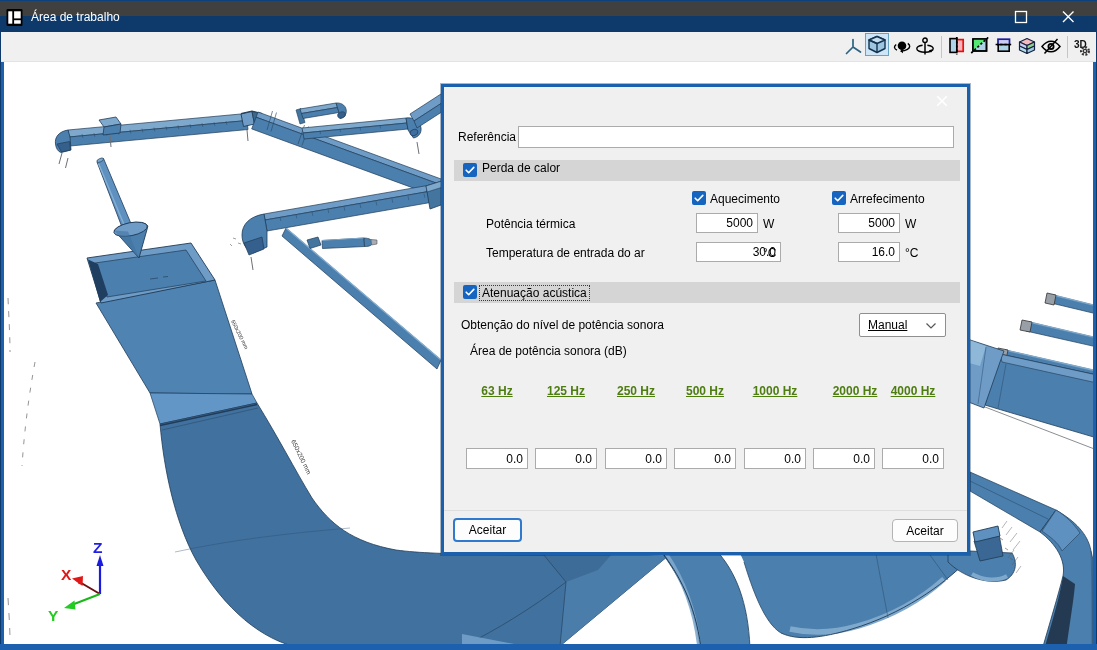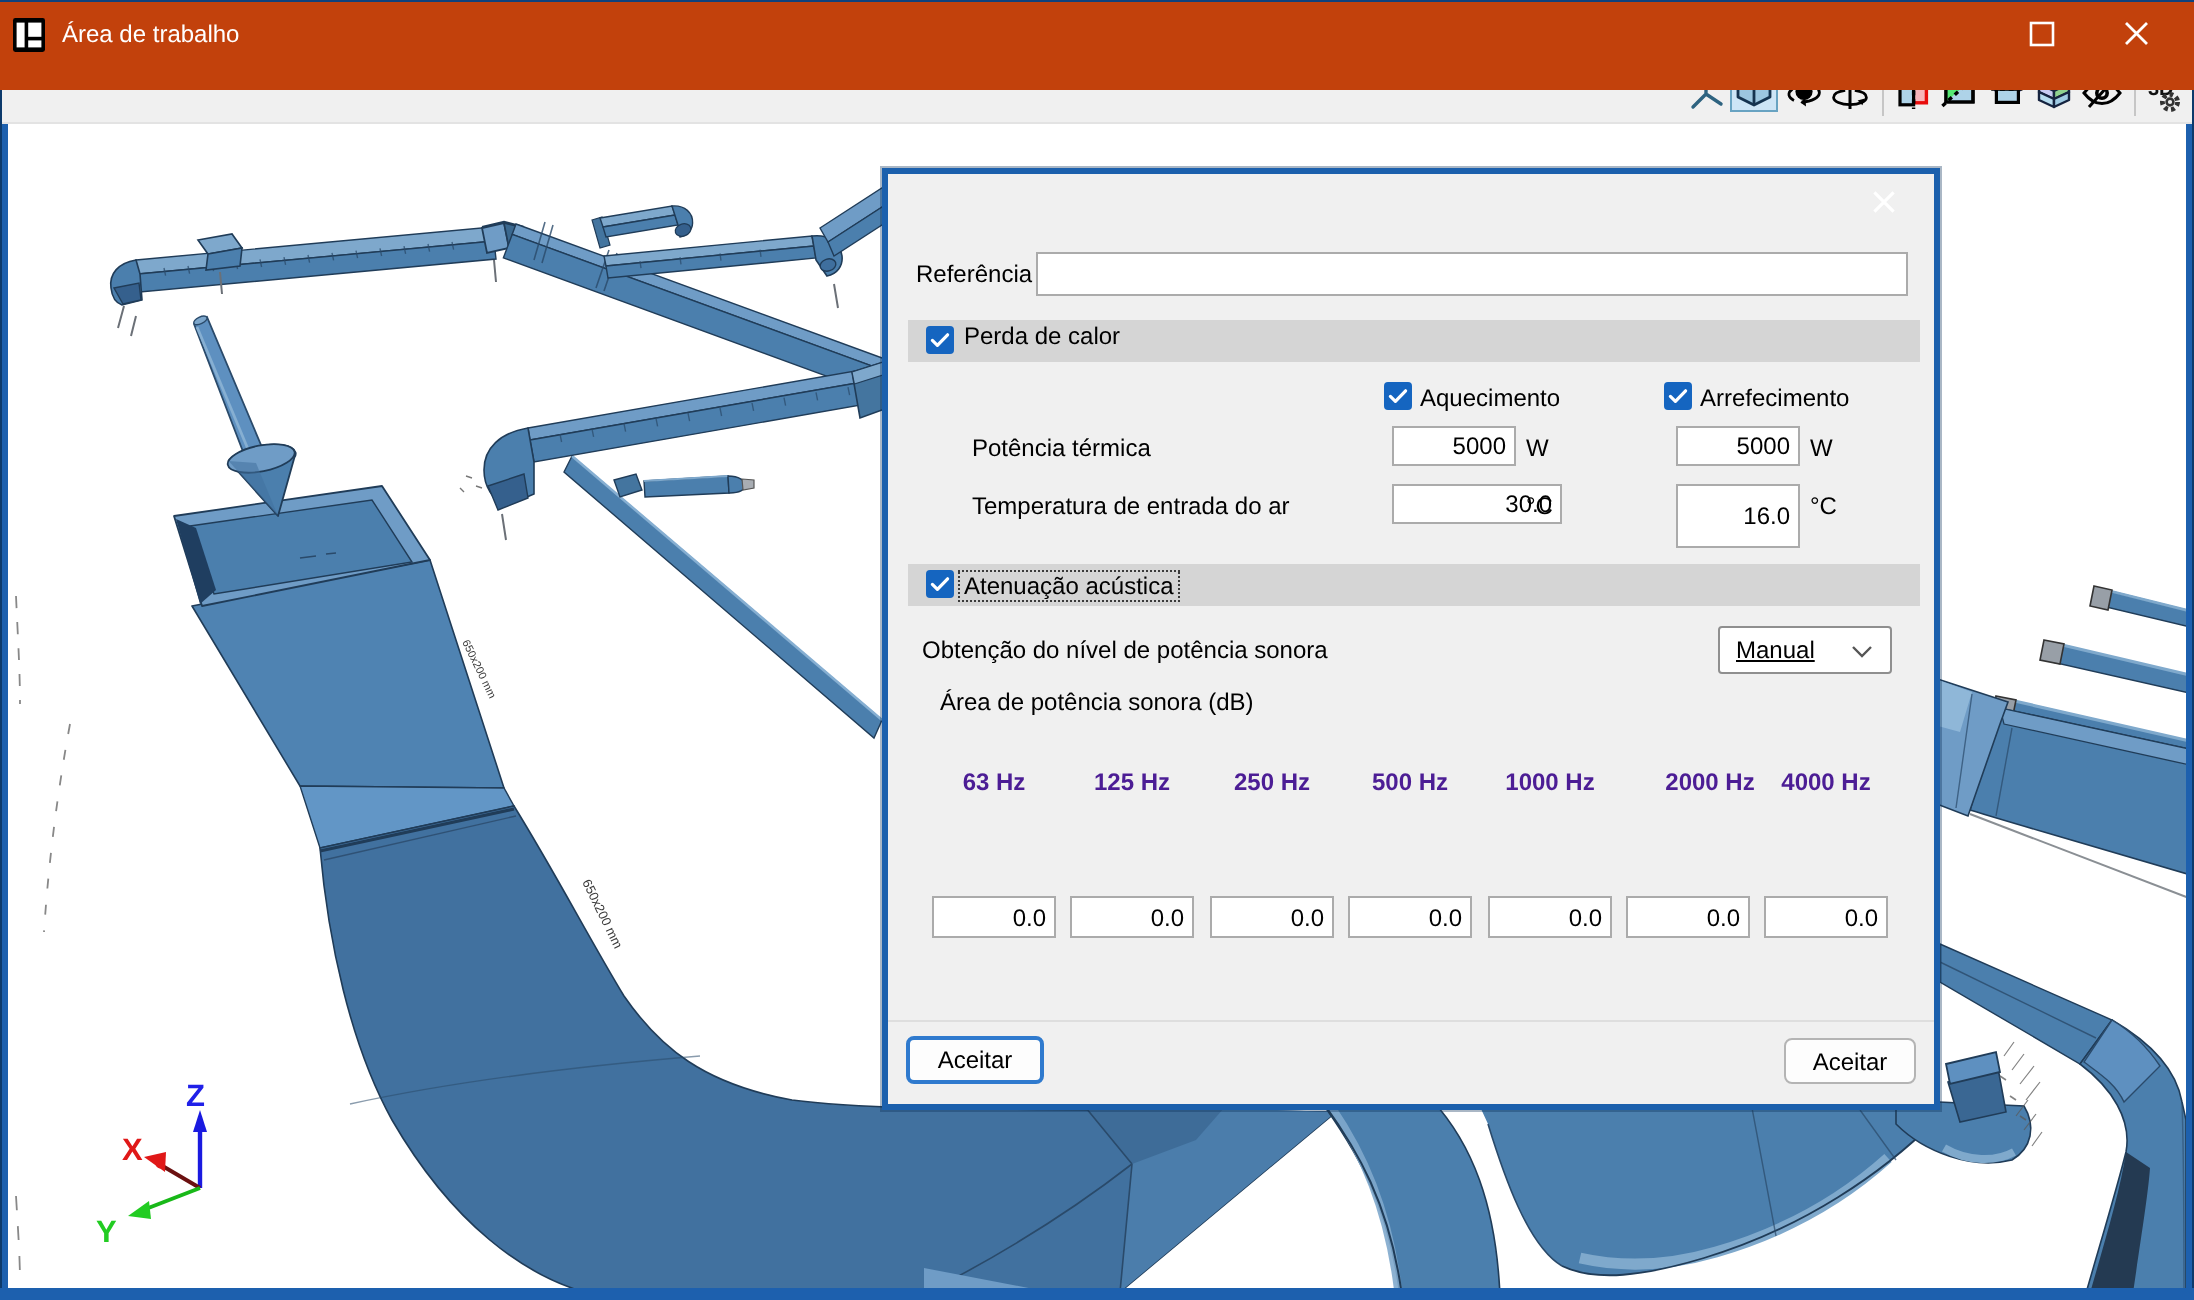--- a/index.html
+++ b/index.html
@@ -1,19 +1,19 @@
 <!DOCTYPE html>
 <html><head>
 <meta charset="utf-8">
 <style>
   * { margin:0; padding:0; box-sizing:border-box; }
   html,body { width:1097px; height:650px; overflow:hidden; font-family:"Liberation Sans", sans-serif; }
   .app { position:absolute; inset:0; background:#0d3a6b; }
   
-  .titlebar { position:absolute; left:0; top:0; width:1097px; height:45px; background:#c2410c; border-top:1px solid #0e417c; z-index:30; }
+  .titlebar { position:absolute; left:0; top:0; width:1097px; height:16px; background:#404040; border-top:1px solid #0e417c; z-index:30; }
   .title-text { position:absolute; left:31px; top:9px; color:#ffffff; font-size:12px; }
   .app-icon { position:absolute; left:6px; top:8px; }
   .win-btn { position:absolute; top:0; width:34px; height:32px; }
   .win-btn.max { left:1004px; }
   .win-btn.close { left:1051px; }
   .toolbar { position:absolute; left:1px; top:32px; width:1095px; height:30px; background:#f0f0f0; border-bottom:1px solid #e3e3e3; z-index:25; }
   .tb-icon { position:absolute; top:5px; width:20px; height:20px; }
   .tb-cube-btn { position:absolute; left:864px; top:1px; width:24px; height:23px; background:#cde5f6; border:1px solid #68a3c2; }
   .tb-sep { position:absolute; top:4px; width:1px; height:22px; background:#c6c6c6; }
   .viewport { position:absolute; left:4px; top:62px; width:1089px; height:582px; background:#ffffff; overflow:hidden; z-index:1; }
@@ -27,21 +27,21 @@
   .dlg-title { position:absolute; left:-3px; top:-3px; width:529px; height:28px; background:#1b60ad; color:#fff;
                text-align:center; line-height:27px; font-size:12px; }
   .dlg-close { position:absolute; left:490px; top:6px; width:16px; height:16px; cursor:default; }
   .dlg-label { position:absolute; white-space:nowrap; }
   .dlg-input { position:absolute; border:1px solid #ababab; background:#fff; font-family:"Liberation Sans",sans-serif;
                font-size:12px; padding:0 4px; outline:none; }
   .dlg-input.num { text-align:right; }
   .sec-bar { position:absolute; left:10px; width:506px; height:21px; background:#d5d5d5; }
   .checkbox { position:absolute; width:14px; height:14px; background:#1565c0; border-radius:2px; }
   .checkbox svg { position:absolute; left:1px; top:1px; }
-  .freq-head { position:absolute; width:62px; text-align:center; font-weight:bold; color:#4c1d95; }
+  .freq-head { position:absolute; width:62px; text-align:center; font-weight:bold; color:#4d7c0f;text-decoration:underline; }
   .btn { position:absolute; background:#fdfdfd; border-radius:4px; font-family:"Liberation Sans",sans-serif;
          font-size:12px; color:#000; text-align:center; }
   .btn.default { border:2px solid #2f7ace; }
   .btn.normal { border:1px solid #b4b4b4; }
   .dd { position:absolute; background:#fff; border:1px solid #8f8f8f; border-radius:2px; }
   .dd span { position:absolute; left:8px; top:4px; font-size:12px;text-decoration:underline; }
   .sep-line { position:absolute; left:0px; top:423px; width:523px; height:1px; background:#dedede; }
 </style>
 </head>
 <body>
@@ -237,21 +237,21 @@
 
     <span class="dlg-label" style="left:42px; top:130px;">Potência térmica</span>
     <input class="dlg-input num" style="left: 252px; top: 126px; width: 62px; height: 20px;" value="5000">
     <span class="dlg-label" style="left:319px; top:130px;">W</span>
     <input class="dlg-input num" style="left: 394px; top: 126px; width: 62px; height: 20px;" value="5000">
     <span class="dlg-label" style="left:461px; top:130px;">W</span>
 
     <span class="dlg-label" style="left:42px; top:159px;">Temperatura de entrada do ar</span>
     <input class="dlg-input num" style="left: 252px; top: 155px; width: 85px; height: 20px;" value="30.0">
     <span class="dlg-label" style="left:319px; top:159px;">°C</span>
-    <input class="dlg-input num" style="left: 394px; top: 155px; width: 62px; height: 32px;" value="16.0">
+    <input class="dlg-input num" style="left: 394px; top: 155px; width: 62px; height: 20px;" value="16.0">
     <span class="dlg-label" style="left:461px; top:159px;">°C</span>
 
     <div class="sec-bar" style="top:195px;"></div>
     <div class="checkbox" style="left:19px; top:198px;">
       <svg width="12" height="12" viewBox="0 0 12 12">
           <path d="M2.2,6.2 L4.7,8.7 L9.8,3.4" stroke="#fff" stroke-width="1.6" fill="none" stroke-linecap="round" stroke-linejoin="round"></path>
         </svg>
     </div>
     <span class="dlg-label" style="left:36px; top:199px; outline:1px dotted #3a3a3a; padding:0 2px;">Atenuação acústica</span>
 

